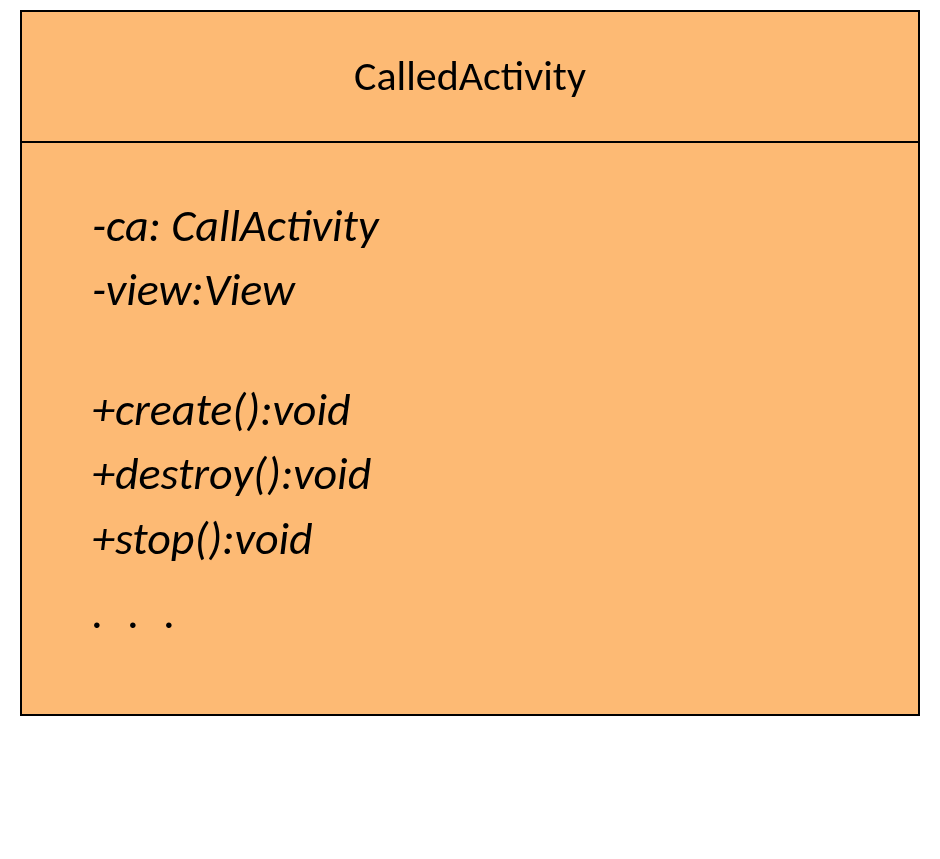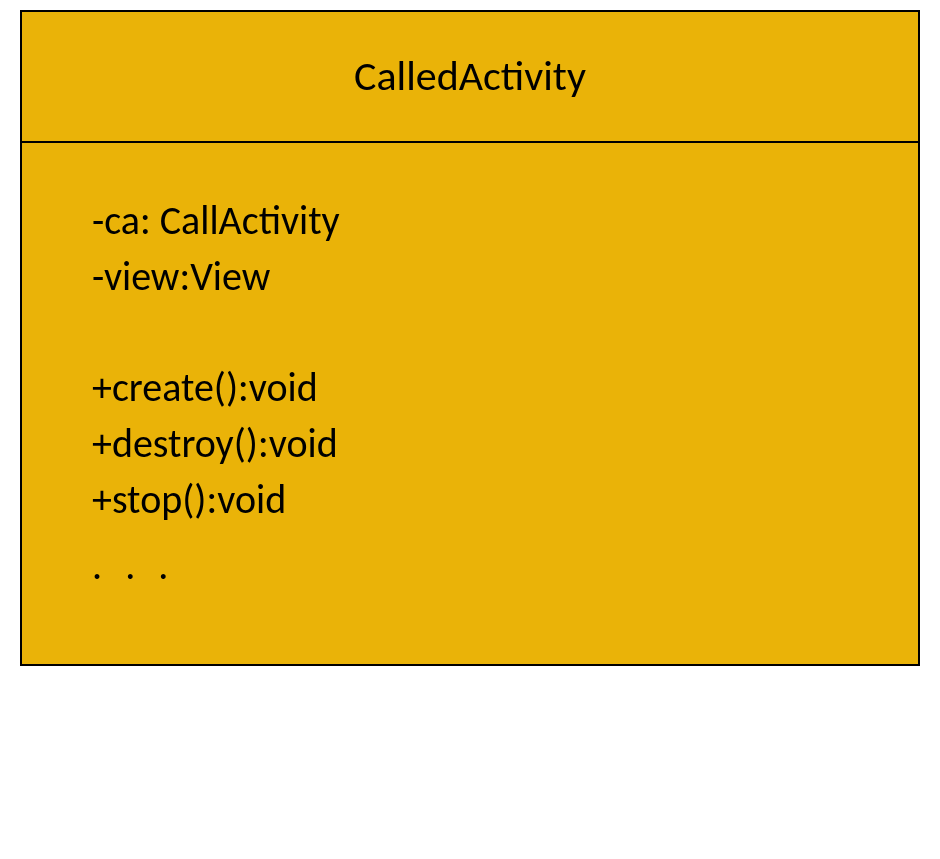--- a/index.html
+++ b/index.html
@@ -13,40 +13,41 @@
       background: #ffffff;
       font-family: Calibri, Arial, sans-serif;
       display: flex;
       align-items: flex-start;
       justify-content: flex-start;
       padding: 10px 20px;
     }
     .uml-class {
       width: 900px;
       border: 2px solid #000000;
-      background: #eab308;
+      background: #fdba74;
     }
     .uml-header {
       border-bottom: 2px solid #000000;
       text-align: center;
       padding: 38px 0 40px 0;
     }
     .uml-class-name {
       font-size: 42px;
       font-weight: 400;
       color: #000000;
     }
     .uml-body {
       padding: 50px 0 70px 70px;
     }
     .uml-attribute, .uml-method, .uml-ellipsis {
-      font-size: 40px;
+      font-size: 46px;
       color: #000000;
       line-height: 1.4;
       white-space: nowrap;
+      font-style: italic;
     }
     .uml-spacer {
       height: 55px;
     }
     .uml-ellipsis {
       letter-spacing: 7px;
       padding-top: 10px;
     }
   </style>
 </head>

